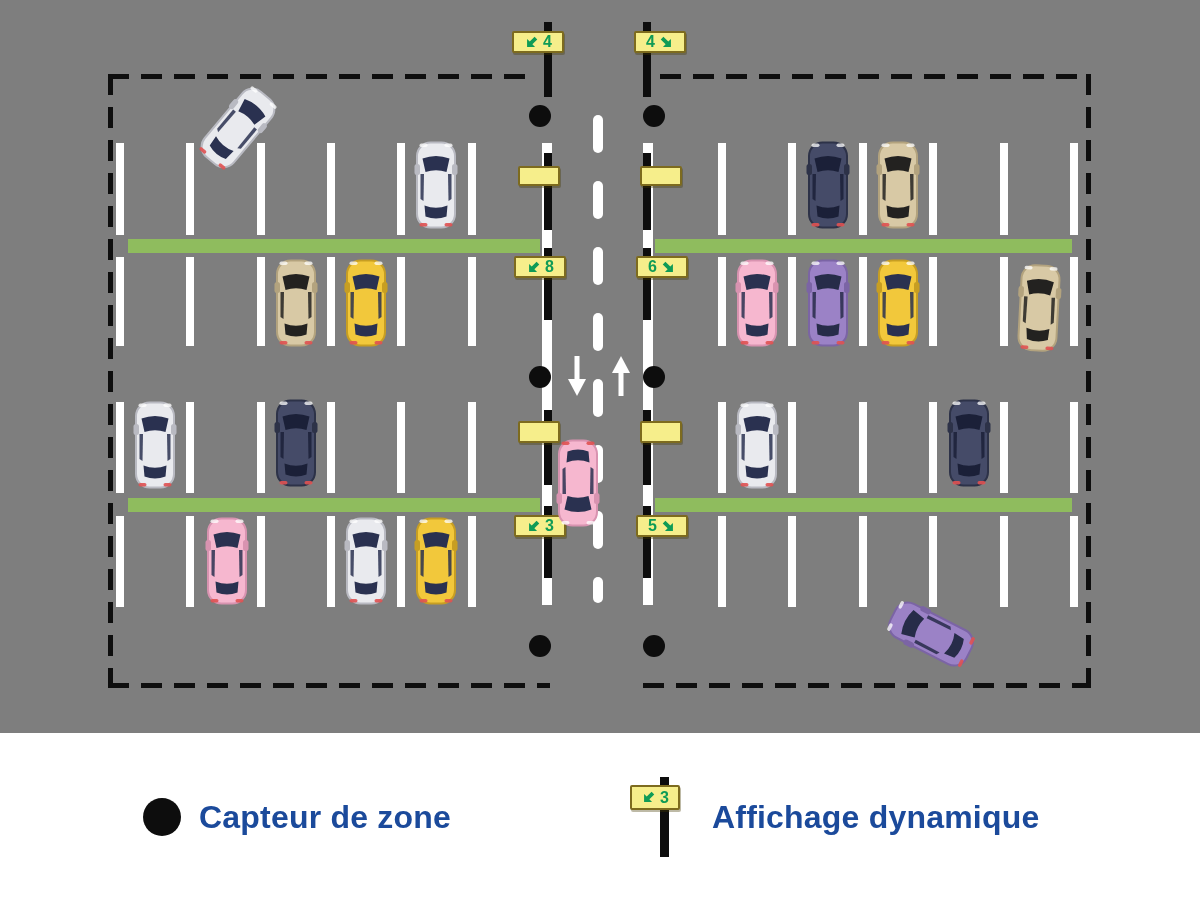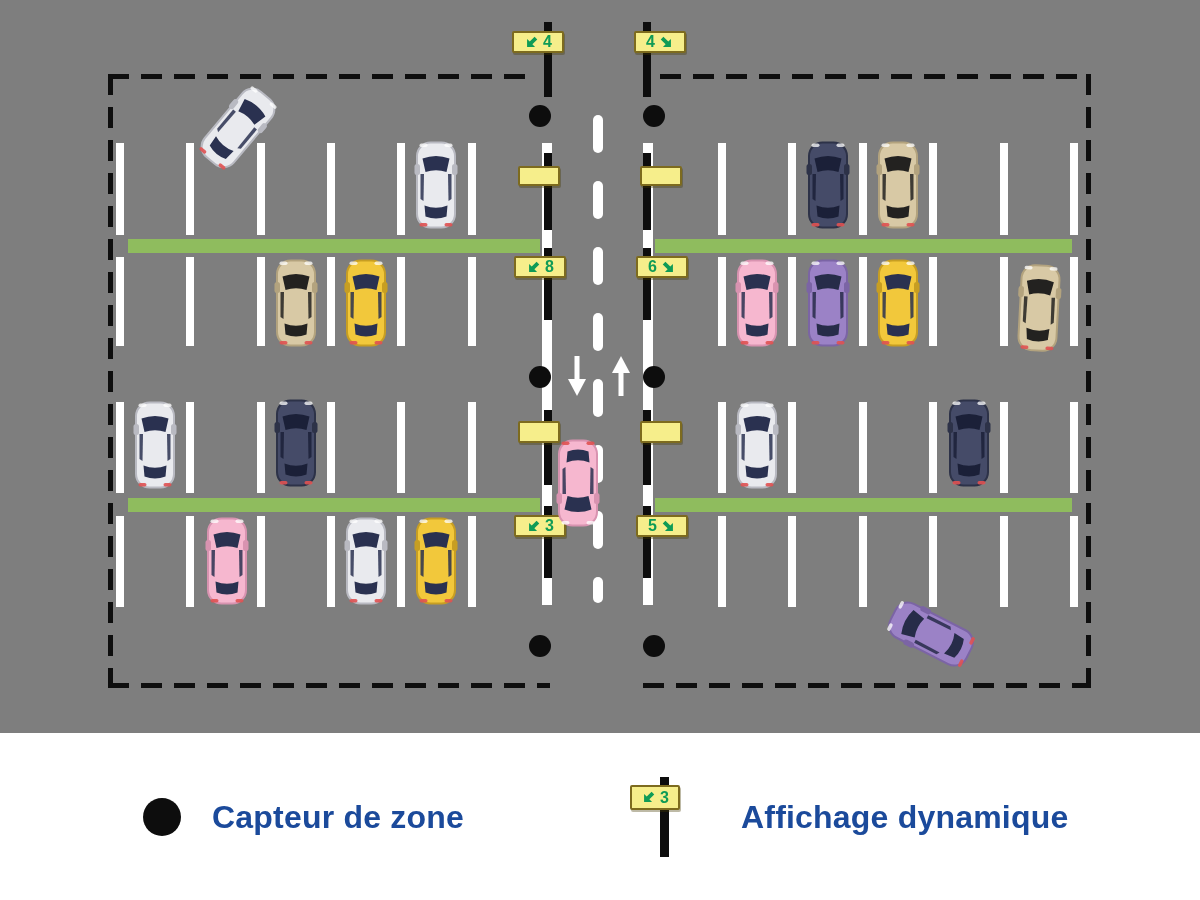--- a/index.html
+++ b/index.html
@@ -460,27 +460,27 @@
           <rect x="5.5" y="2.5" width="8" height="3.5" rx="1.75" fill="#ffffff" opacity=".75"></rect>
           <rect x="30.5" y="2.5" width="8" height="3.5" rx="1.75" fill="#ffffff" opacity=".75"></rect>
           <rect x="5.5" y="82" width="8" height="3.5" rx="1.75" fill="#e05252" opacity=".9"></rect>
           <rect x="30.5" y="82" width="8" height="3.5" rx="1.75" fill="#e05252" opacity=".9"></rect>
         </svg>
       </div>
     </div>
 
   <div class="legend">
     <span class="legend-dot" style="left: 143px; top: 798px;"></span>
-    <span class="legend-label" id="sensor-label" style="left: 212px; top: 797px;">Capteur de zone</span>
+    <span class="legend-label" id="sensor-label" style="left: 199px; top: 797px;">Capteur de zone</span>
     <span class="legend-icon" style="left: 630px; top: 775px;">
       <span class="pole"></span>
       <span class="board">
         <svg width="15" height="15" viewBox="0 0 24 24">
           <g transform="rotate(135 12 12)">
             <path d="M2 9 L13 9 L13 3 L22 12 L13 21 L13 15 L2 15 Z" fill="#0f9b56"></path>
           </g>
         </svg>
         <span class="num">3</span>
       </span>
     </span>
-    <span class="legend-label" id="display-label" style="left: 712px; top: 797px; margin-left: 29px;">Affichage dynamique</span>
+    <span class="legend-label" id="display-label" style="left: 712px; top: 797px;">Affichage dynamique</span>
   </div>
 </div>
 
 </body></html>

